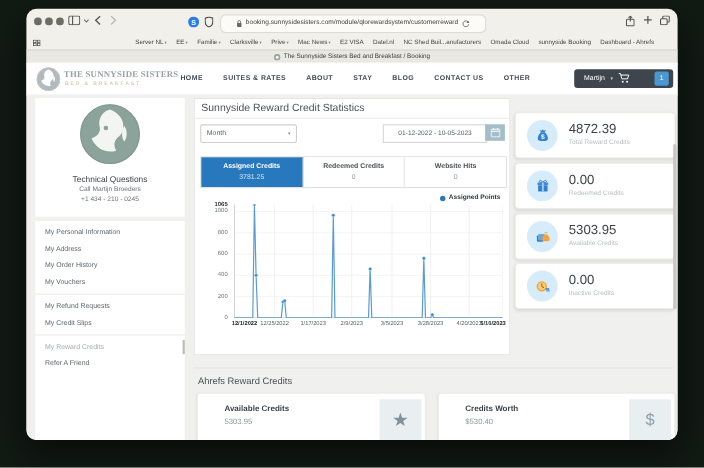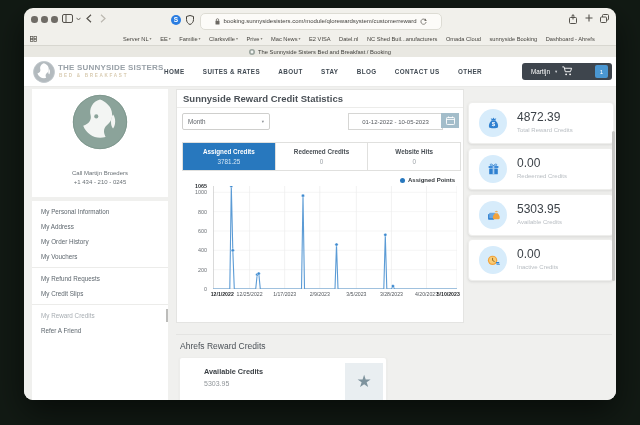--- a/index.html
+++ b/index.html
@@ -29,21 +29,21 @@
   .bm-chev{font-size:4px;color:#8a8881;}
   .tab-bar{
     position:absolute;left:0;top:37px;width:100%;height:11.5px;background:#e9e8e2;
     border-top:0.5px solid #d8d7d0;border-bottom:0.5px solid #cfcec8;
     display:flex;align-items:center;justify-content:center;gap:3px;
   }
   .tab-title{font-size:5.8px;color:#3f3e3a;}
   
   .site{position:absolute;left:0;top:49px;width:592px;height:343px;background:#f0f0ee;}
   .site-header{position:absolute;left:0;top:0;width:100%;height:29px;background:#ffffff;border-bottom:1px solid #ebebe9;}
-  .brand-name{position:absolute;left:34px;top:6px;font-size:8px;font-weight:bold;color:#99a1a8;letter-spacing:0.2px;white-space:nowrap;}
+  .brand-name{position:absolute;left:34px;top:6px;font-size:8px;font-weight:bold;color:#99a1a8;letter-spacing:0.2px;white-space:nowrap;font-family:Liberation Serif, serif;}
   .brand-tag{position:absolute;left:35px;top:16px;font-size:4.6px;font-weight:bold;color:#d9ccb2;letter-spacing:1.7px;}
   #nav{position:absolute;left:140px;top:0;width:318px;height:29px;display:flex;align-items:center;justify-content:space-between;}
   .nav-item{font-size:6.3px;font-weight:bold;color:#414a53;letter-spacing:0.4px;white-space:nowrap;cursor:default;}
   .account-btn{
     position:absolute;right:4px;top:5.5px;width:77px;height:17.5px;background:#3e454d;border-radius:3px;
     display:flex;align-items:center;padding:0 4px 0 9px;gap:5px;
   }
   .account-label{font-size:6.3px;color:#fff;white-space:nowrap;}
   .account-arrow{font-size:4.5px;color:#cfd3d7;}
   .cart-badge{
@@ -57,21 +57,21 @@
   .sb-line1{position:absolute;left:0;top:81px;width:100%;font-size:6px;color:#6a7176;}
   .sb-line2{position:absolute;left:0;top:90px;width:100%;font-size:6px;color:#6a7176;}
   .sb-menu{position:absolute;left:8px;top:144px;width:136px;height:199px;background:#fff;}
   .sb-group{padding:3px 0;}
   .sb-group.bordered{border-top:1px solid #ececea;}
   .sb-item{position:relative;height:15px;line-height:15px;padding-left:9px;font-size:6.3px;color:#5d666d;cursor:default;}
   .sb-item.active{color:#a7adb2;}
   .sb-active-bar{position:absolute;right:0;top:1px;width:2px;height:13px;background:#bcbcba;}
   
   .panel{position:absolute;left:152px;top:32px;width:286px;height:232px;background:#fff;border:1px solid #e4e4e2;}
-  .panel-title{position:absolute;left:6px;top:3px;font-size:9.5px;color:#4b5157;font-weight:bold;}
+  .panel-title{position:absolute;left:6px;top:3px;font-size:9.5px;color:#4b5157;}
   .panel-hr{position:absolute;left:0;top:17px;width:100%;border-top:1px solid #ececea;}
   .select{
     position:absolute;left:5px;top:23px;width:76px;height:15px;border:1px solid #cfcfcd;border-radius:2px;background:#fff;
     font-size:6.3px;color:#5e6368;display:flex;align-items:center;justify-content:space-between;padding:0 5px;
   }
   .select-arrow{font-size:4.5px;color:#8a8f94;}
   .date-input{
     position:absolute;left:171px;top:23px;width:93px;height:15px;border:1px solid #d6d6d4;background:#fff;
     font-size:6px;color:#55595e;display:flex;align-items:center;justify-content:center;white-space:nowrap;
   }
@@ -264,20 +264,21 @@
     <div class="sb-info">
       <div class="sb-globe">
         <svg width="56" height="56" viewBox="0 0 60 60">
             <circle cx="30" cy="30" r="29" fill="#8ba39a"></circle>
             <path d="M30 6 C22 8 18 16 20 23 C21 28 18 32 12 34 C16 44 26 49 36 46 C33 40 34 36 39 32 C45 27 44 16 38 11 C36 9 33 7 30 6 Z" fill="#f3f5f3"></path>
             <path d="M44 22 C47 26 47 33 44 37 C41 34 41 26 44 22 Z" fill="#f3f5f3"></path>
             <circle cx="26" cy="24" r="2.2" fill="#8ba39a"></circle>
             <circle cx="30" cy="30" r="28.6" fill="none" stroke="#7e978d" stroke-width="1"></circle>
           </svg>
       </div>
+      <div class="sb-title">Technical Questions</div>
       <div class="sb-line1">Call Martijn Broeders</div>
       <div class="sb-line2">+1 434 - 210 - 0245</div>
     </div>
     <div class="sb-menu" id="sb-menu">
         <div class="sb-group">
           <div class="sb-item">My Personal Information</div>
           <div class="sb-item">My Address</div>
           <div class="sb-item">My Order History</div>
           <div class="sb-item">My Vouchers</div>
         </div>
@@ -432,16 +433,23 @@
     <div class="section-hr"></div>
     <div class="redeem-title">Ahrefs Reward Credits</div>
 
     <div class="redeem-card c1">
       <div class="rc-title">Available Credits</div>
       <div class="rc-value">5303.95</div>
       <div class="rc-icon-box">
         <span class="rc-star">★</span>
       </div>
     </div>
+    <div class="redeem-card c2">
+      <div class="rc-title">Credits Worth</div>
+      <div class="rc-value">$530.40</div>
+      <div class="rc-icon-box">
+        <span class="rc-dollar">$</span>
+      </div>
+    </div>
 
     <div class="page-scrollbar"></div>
   </div>
 </div>
 
 </body></html>

